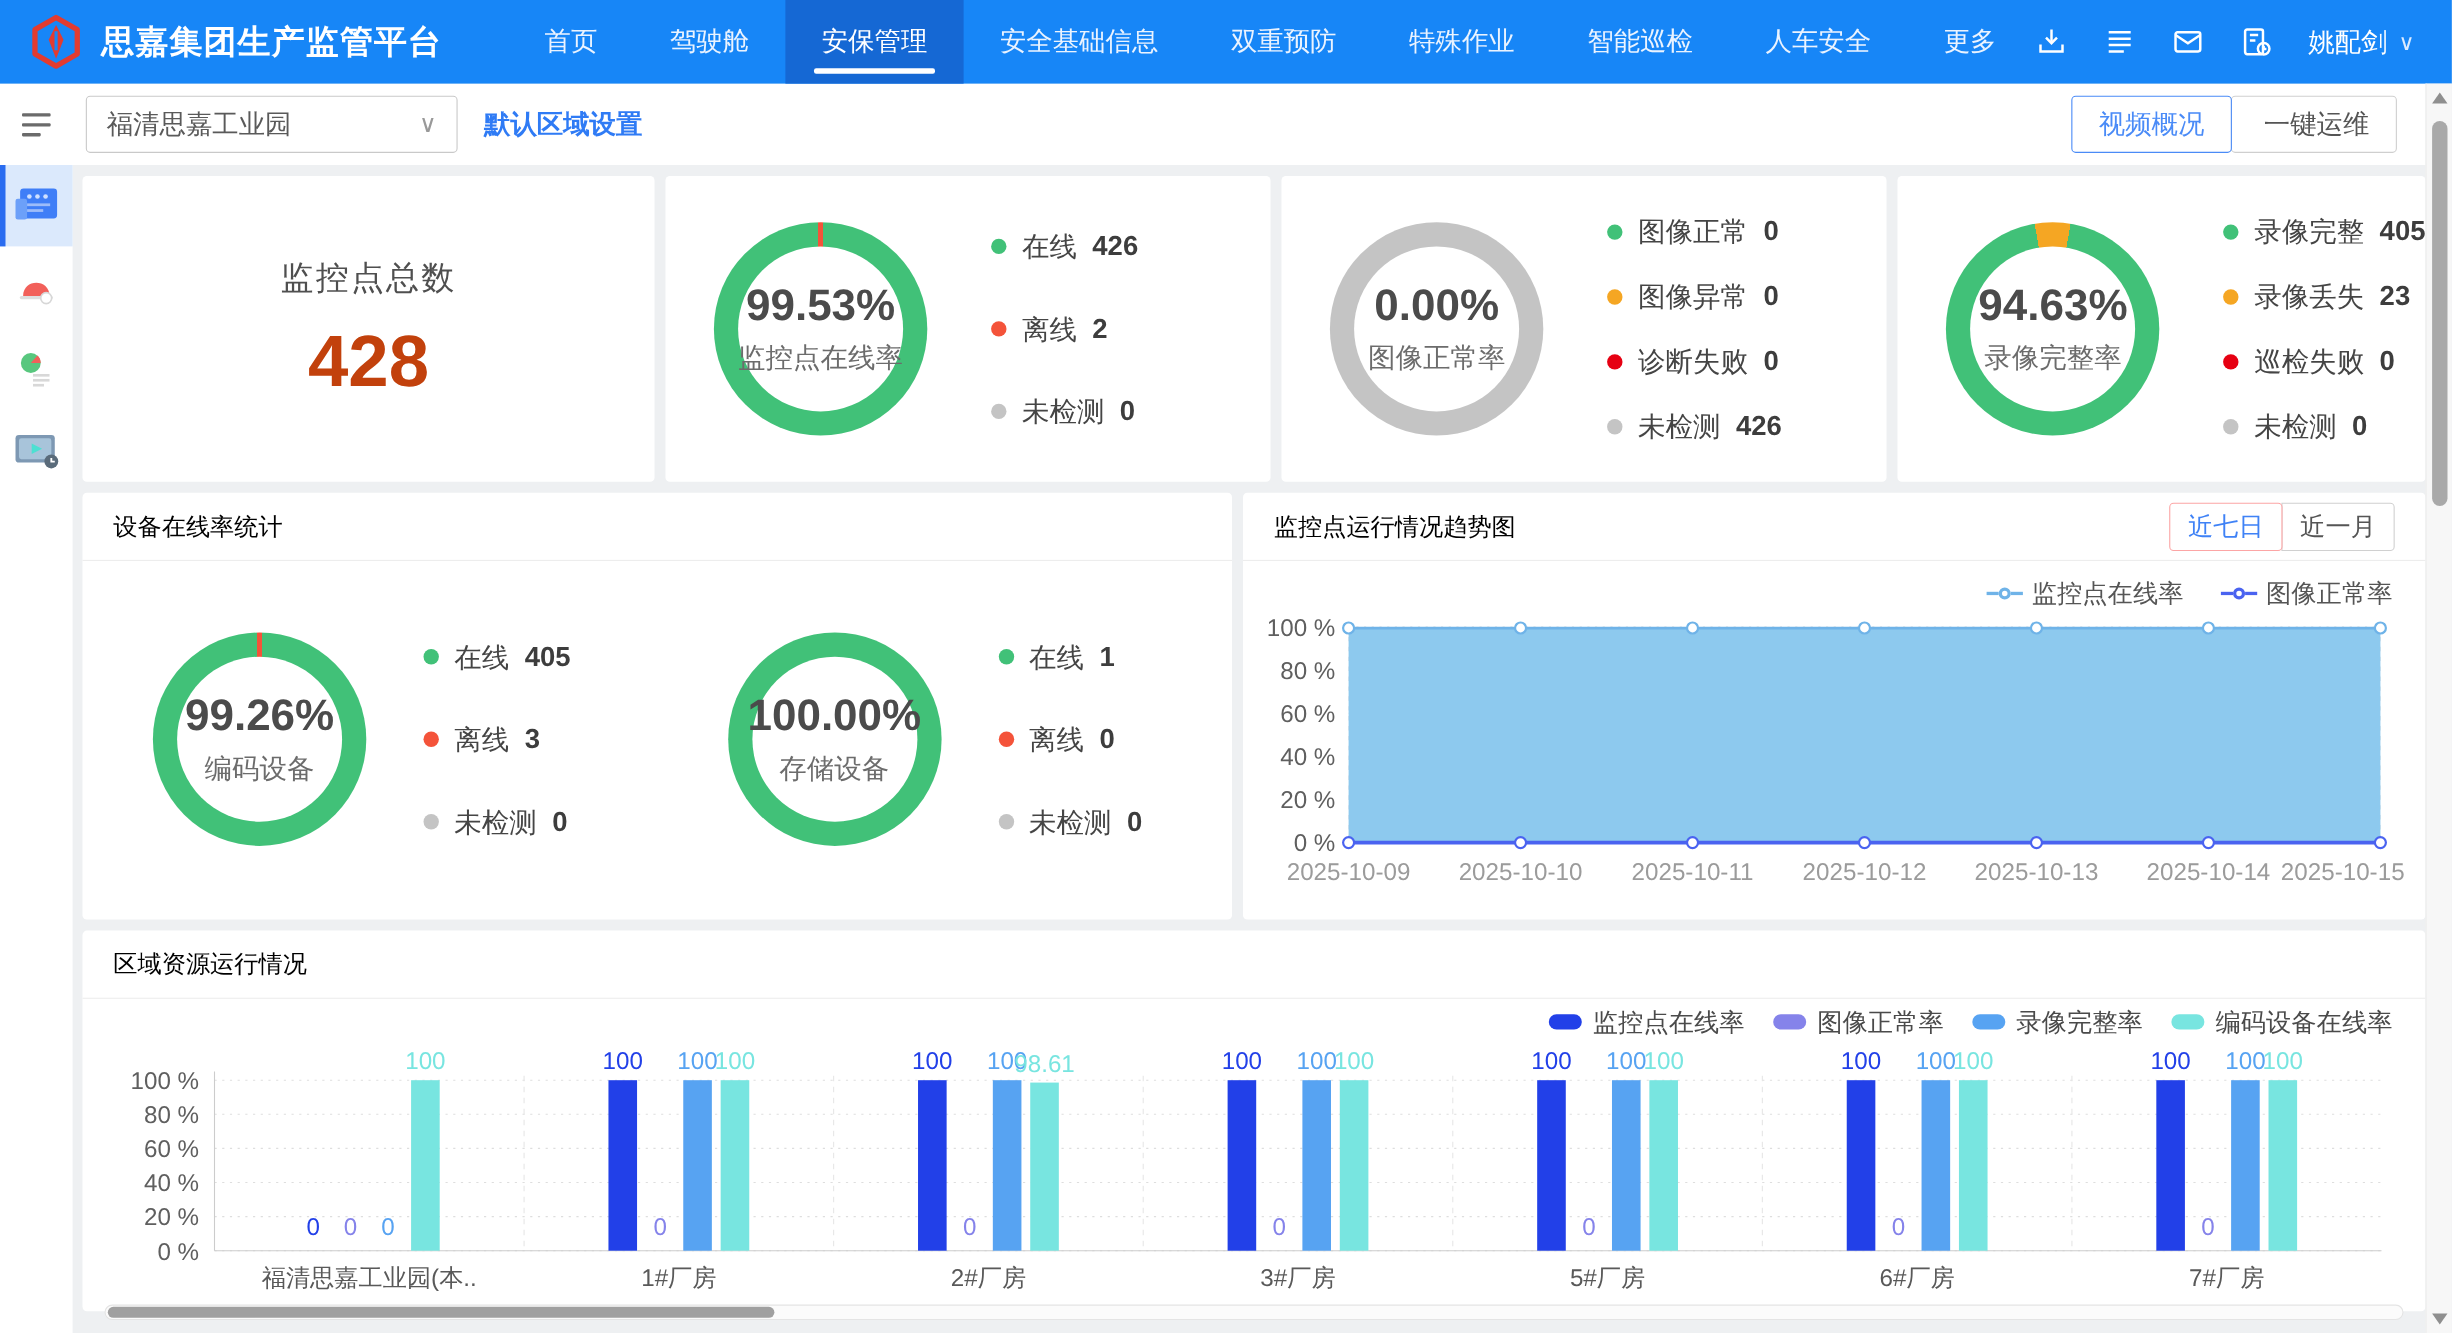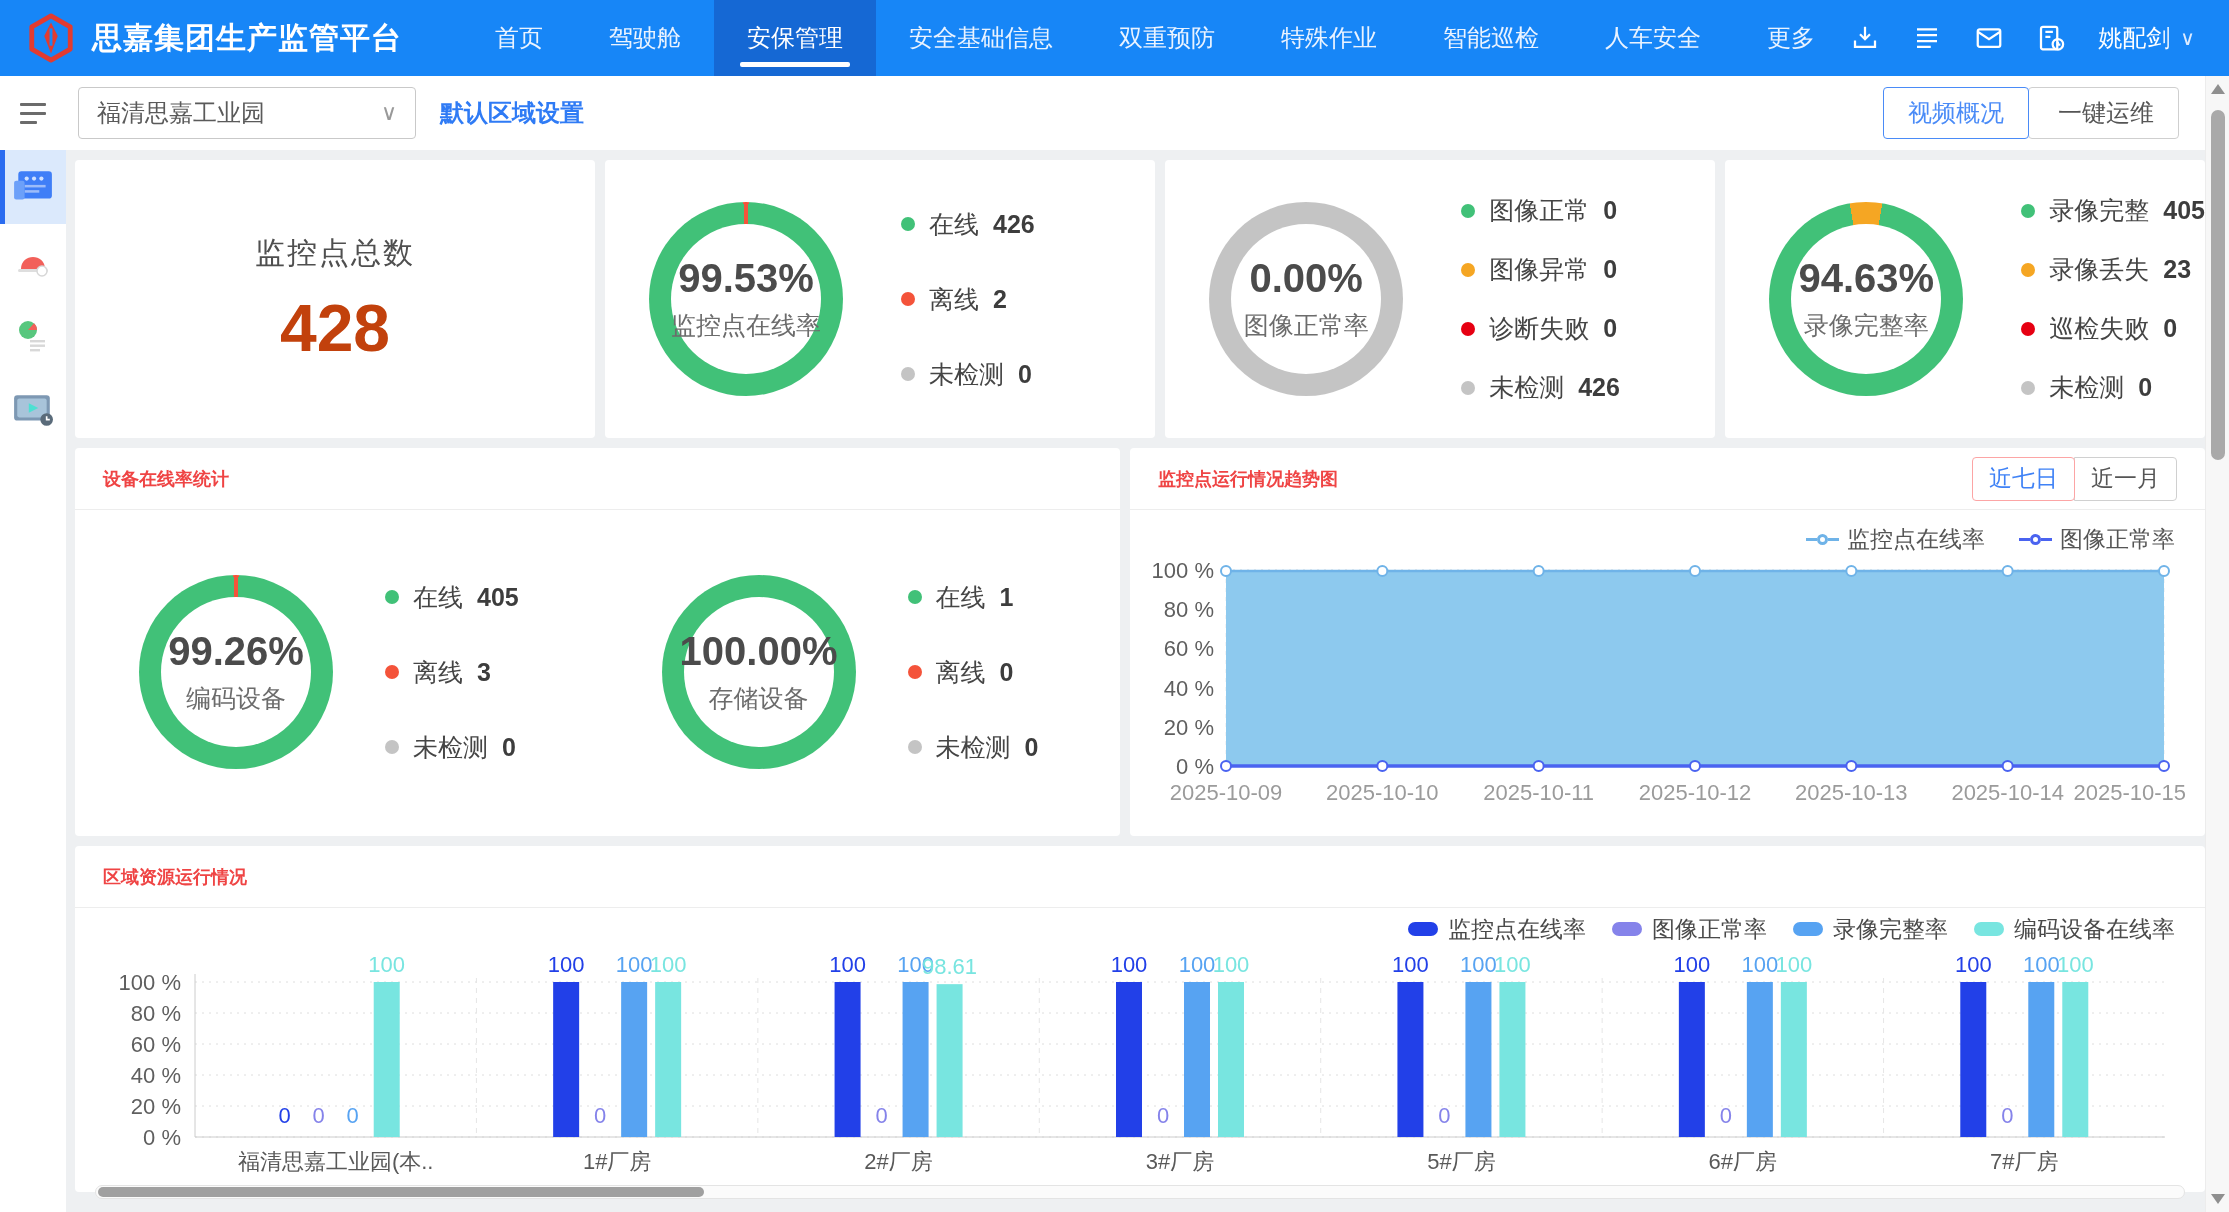--- a/index.html
+++ b/index.html
@@ -62,21 +62,21 @@
   .donut-sub { font-size:25px; color:#6c6c6c; margin-top:8px; }
   .legend { display:flex; flex-direction:column; margin-left:58px; }
   .legend-3 { gap:42px; } .legend-4 { gap:26px;justify-content:space-between; }
   .legend-item { display:flex; align-items:center; font-size:25px; color:#454545; white-space:nowrap; }
   .dot { width:14px; height:14px; border-radius:50%; background:var(--c); margin-right:14px; flex:none; }
   .lval { margin-left:14px; font-weight:600; color:#3d3d3d; }
 
   .row2 { display:flex; gap:10px; height:388px; margin-top:10px; }
   .panel { background:#fff; border-radius:4px; }
   .panel-head { display:flex; align-items:center; padding:0 28px; height:62px; border-bottom:1px solid #ededed; }
-  .panel-title { font-size:18px; font-weight:bold; color:#ef4444; }
+  .panel-title { font-size:22px; font-weight:normal; color:#000000; }
   .device-panel { width:1045px; flex:none; }
   .device-body { display:flex; height:324px; align-items:center; }
   .device-group { display:flex; align-items:center; width:50%; }
   .device-group .donut { margin-left:64px; }
   .device-group .legend { margin-left:52px; }
   .trend-panel { flex:1; position:relative; }
   .range-toggle { margin-left:auto; display:flex; }
   .range-btn { height:44px; padding:0 16px; font-size:23px; display:flex; align-items:center; background:#fff; border:1px solid #d0d0d0; color:#555; cursor:pointer; }
   .range-btn.active { border:1px solid #fca5a5; color:#3f82f6; border-radius:4px; z-index:1; }
   .range-btn.right { margin-left:-1px; border-radius:0 4px 4px 0; }

